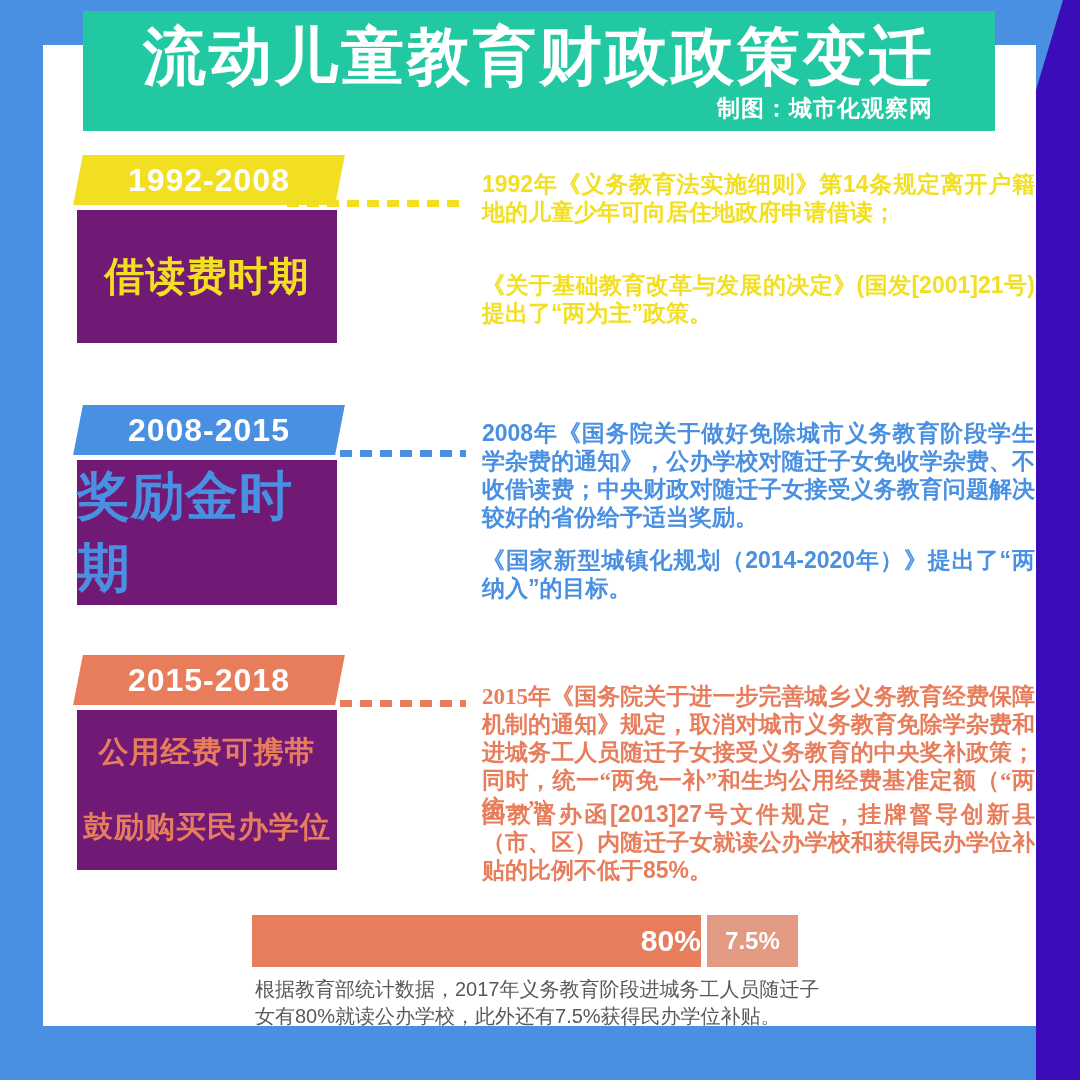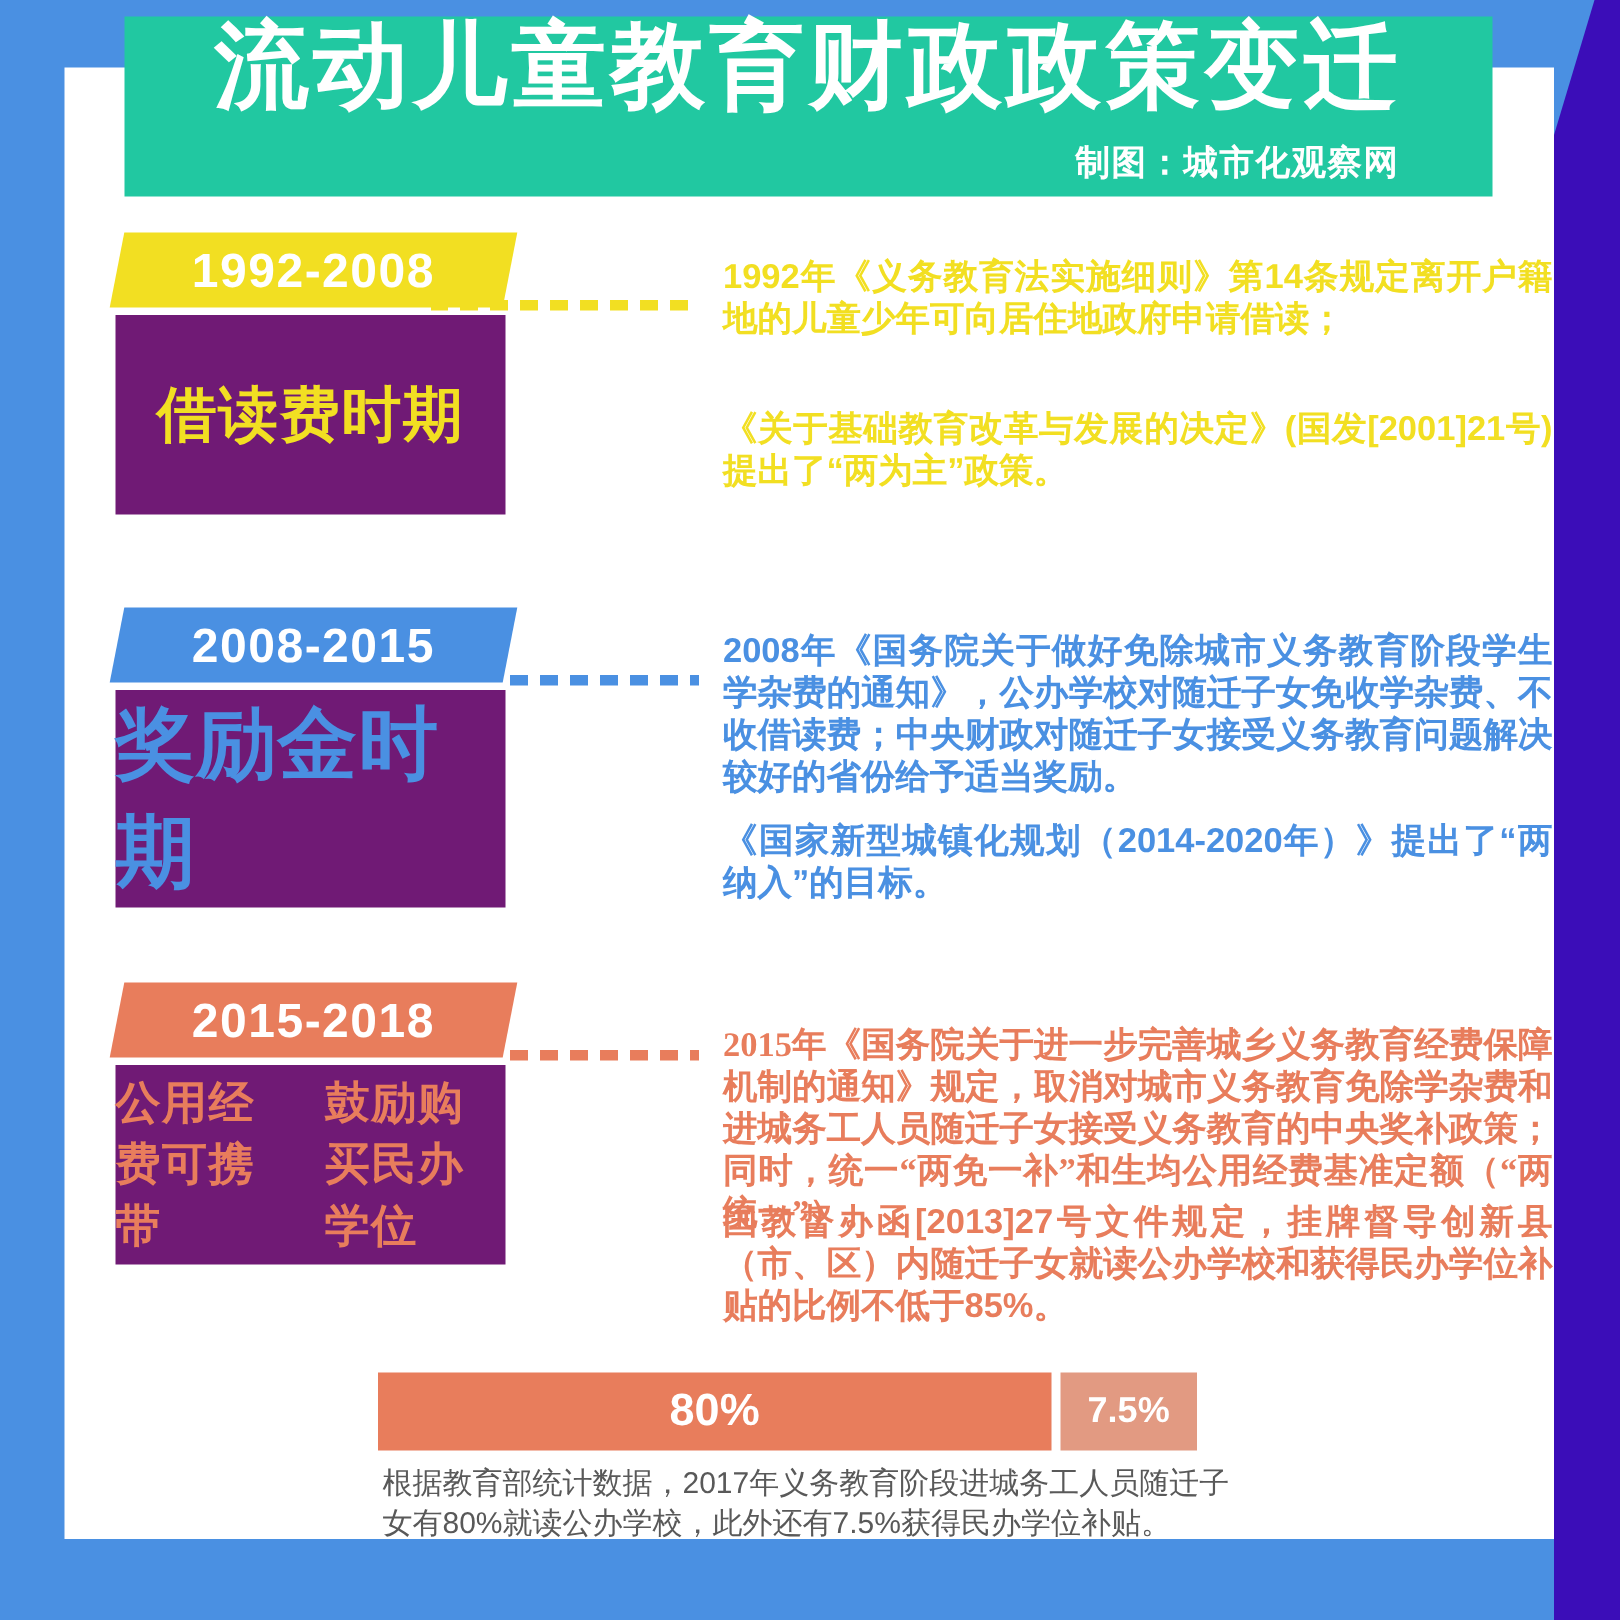--- a/index.html
+++ b/index.html
@@ -12,21 +12,21 @@
   
   .purple-band{
     top:0;right:0;width:44px;height:1080px;background:#3B0DB8;
     clip-path:polygon(27px 0,44px 0,44px 1080px,0 1080px,0 90px);
   }
   
   .card{left:43px;top:45px;width:993px;height:981px;background:#ffffff;}
   
   .header{left:83px;top:11px;width:912px;height:120px;background:#21C8A1;}
   .header .title{
-    margin:0;padding-top:2px;text-align:center;
+    margin:0;padding-top:14px;text-align:center;
     font-size:63px;font-weight:bold;color:#ffffff;letter-spacing:3px;line-height:1.0;
   }
   .header .credit{
     position:absolute;right:62px;bottom:7px;
     font-size:23px;font-weight:bold;color:#ffffff;letter-spacing:1px;
   }
   
   .period-tag{
     width:262px;height:50px;left:78px;
     transform:skewX(-11deg);
@@ -48,22 +48,22 @@
   .dash-3{left:340px;top:700px;width:126px;
     background:repeating-linear-gradient(90deg,#E87D5C 0 12px,transparent 12px 20px);}
   
   .era-box{
     left:77px;width:260px;background:#701a75;
     display:flex;align-items:center;justify-content:center;
     font-weight:bold;text-align:left;
   }
   .box-1{top:210px;height:133px;font-size:40px;color:#F2DF22;letter-spacing:1px;}
   .box-2{top:460px;height:145px;font-size:53px;color:#4A90E2;letter-spacing:1px;}
-  .box-3{top:710px;height:133px;font-size:30px;color:#E87D5C;
-    flex-direction:row;gap:34px;letter-spacing:1px;}
+  .box-3{top:710px;height:160px;font-size:30px;color:#E87D5C;
+    flex-direction:column;gap:34px;letter-spacing:1px;}
   
   .para{
     left:482px;width:553px;margin:0;
     font-size:23px;line-height:28px;font-weight:bold;text-align:justify;
   }
   .c-yellow{color:#F2DF22;}
   .c-blue{color:#4A90E2;}
   .c-orange{color:#E87D5C;}
   .p11{top:170px;} .p12{top:271px;}
   .p21{top:419px;} .p22{top:546px;}
@@ -112,20 +112,20 @@
 </div>
 <div class="abs dash dash-3"></div>
 <div class="abs era-box box-3">
   <span>公用经费可携带</span>
   <span>鼓励购买民办学位</span>
 </div>
 <p class="abs para c-orange p31">2015年《国务院关于进一步完善城乡义务教育经费保障机制的通知》规定，取消对城市义务教育免除学杂费和进城务工人员随迁子女接受义务教育的中央奖补政策；同时，统一“两免一补”和生均公用经费基准定额（“两统一”）。</p>
 <p class="abs para c-orange p32">国教督办函[2013]27号文件规定，挂牌督导创新县（市、区）内随迁子女就读公办学校和获得民办学位补贴的比例不低于85%。</p>
 
 <div class="abs bar-row">
-  <div class="bar bar-main" style="flex-grow: 80;">
+  <div class="bar bar-main" style="flex-grow: 80; justify-content: flex-end;">
     <span>80%</span>
   </div>
   <div class="bar bar-sub" style="flex-grow: 7.5;">
     <span>7.5%</span>
   </div>
 </div>
 <p class="abs caption">根据教育部统计数据，2017年义务教育阶段进城务工人员随迁子女有80%就读公办学校，此外还有7.5%获得民办学位补贴。</p>
 
 </body></html>

